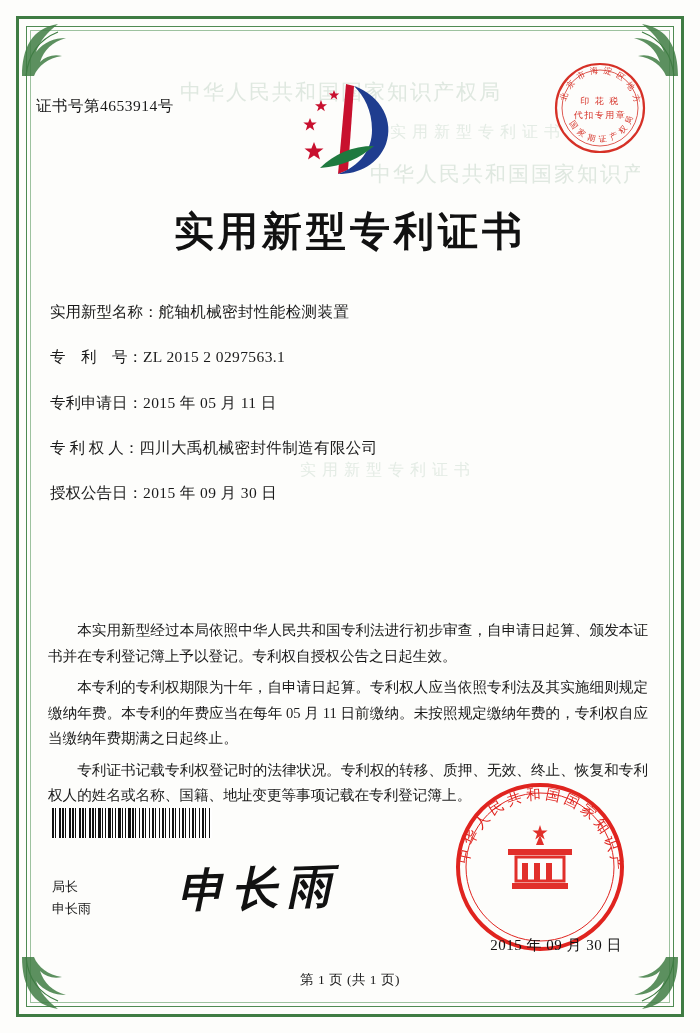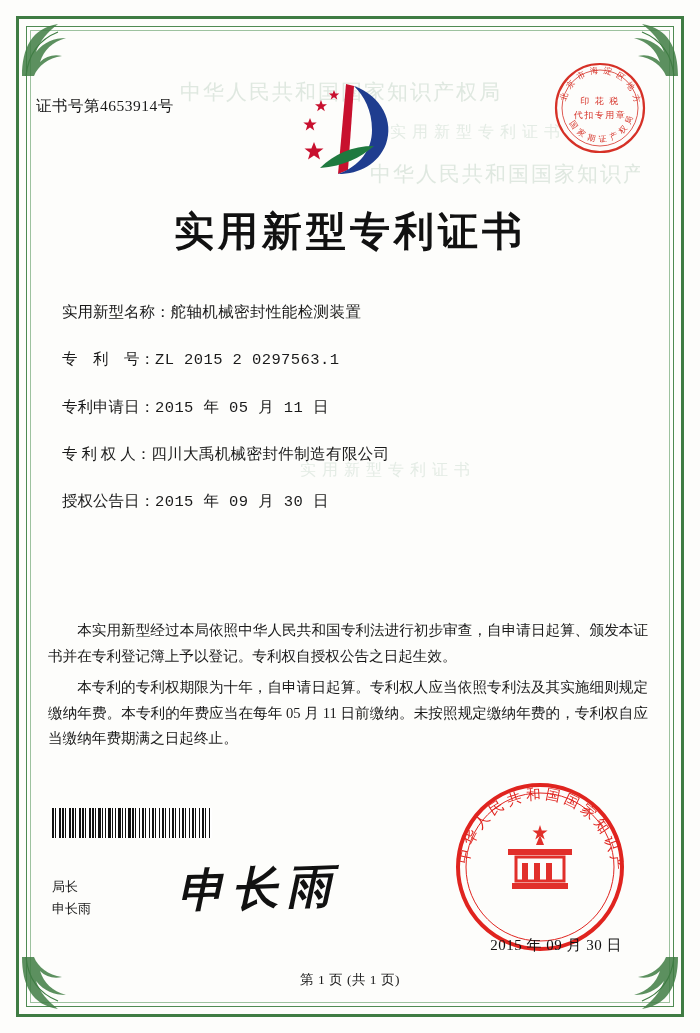--- a/index.html
+++ b/index.html
@@ -112,22 +112,22 @@
     left: 50px;
     top: 300px;
     width: 600px;
   }
   .field {
     font-size: 15.5px;
     margin-bottom: 22px;
     line-height: 1.5;
     white-space: nowrap;
   }
-  .field .lab { letter-spacing: 0px; margin-left: 12px; }
-  .field .val { letter-spacing: 0.4px; font-family: Liberation Mono, monospace; }
+  .field .lab { letter-spacing: 0px; }
+  .field .val { letter-spacing: 0.4px; }
 
   
   .paras {
     position: absolute;
     left: 48px;
     right: 52px;
     top: 618px;
     font-size: 14.6px;
     line-height: 1.75;
     text-align: justify;
@@ -289,20 +289,21 @@
       <span class="lab">专 利 权 人：</span><span class="val">四川大禹机械密封件制造有限公司</span>
     </div>
     <div class="field">
       <span class="lab">授权公告日：</span><span class="val">2015 年 09 月 30 日</span>
     </div>
   </div>
 
   <div class="paras">
     <p>本实用新型经过本局依照中华人民共和国专利法进行初步审查，自申请日起算、颁发本证书并在专利登记簿上予以登记。专利权自授权公告之日起生效。</p>
     <p>本专利的专利权期限为十年，自申请日起算。专利权人应当依照专利法及其实施细则规定缴纳年费。本专利的年费应当在每年 05 月 11 日前缴纳。未按照规定缴纳年费的，专利权自应当缴纳年费期满之日起终止。</p>
+    <p>专利证书记载专利权登记时的法律状况。专利权的转移、质押、无效、终止、恢复和专利权人的姓名或名称、国籍、地址变更等事项记载在专利登记簿上。</p>
   </div>
 
   <div class="barcode"></div>
 
   <div class="sig-label">
     <div>局长</div>
     <div>申长雨</div>
   </div>
   <div class="sig-hand">申长雨</div>
 

